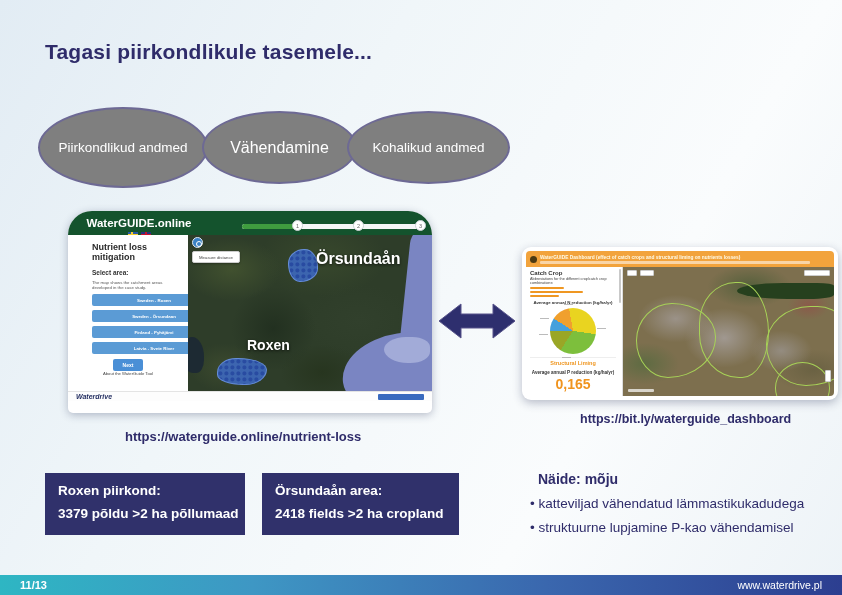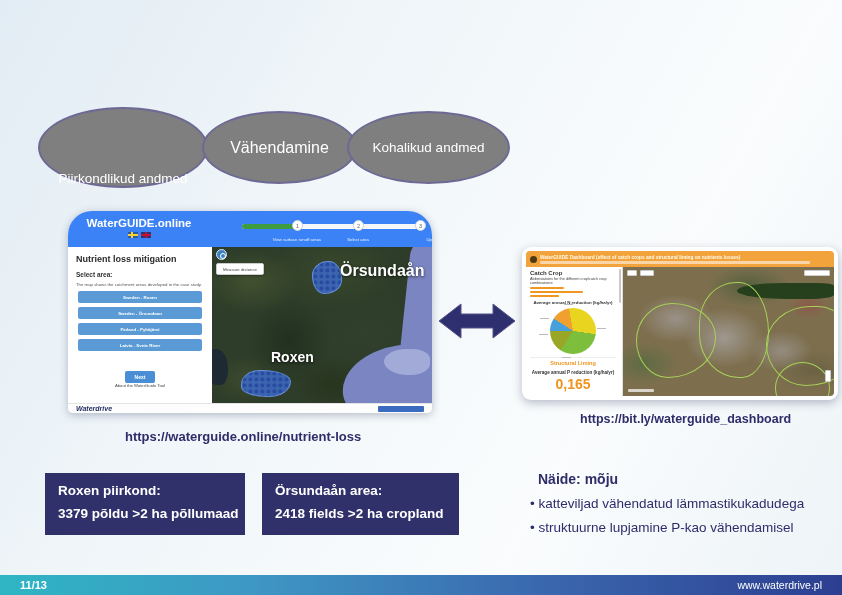--- a/index.html
+++ b/index.html
@@ -8,51 +8,51 @@
   .slide { position:relative; width:842px; height:595px; overflow:hidden;
     background:linear-gradient(120deg,#e2ecf4 0%, #f0f6f9 35%, #fafcfd 70%, #edf3f7 100%); }
 
   
   .title { position:absolute; left:45px; top:40px; font-size:21px; font-weight:bold;
     color:#2f2c6a; letter-spacing:.2px; }
 
   
   .ell { position:absolute; background:#7f7f7f; border:2px solid #6d6994; border-radius:50%;
     color:#fff; display:flex; align-items:center; justify-content:center; text-align:center; }
-  .e1 { left:38px;  top:107px; width:170px; height:81px; font-size:13.5px;align-items:flex-end; }
+  .e1 { left:38px;  top:107px; width:170px; height:81px; font-size:13.5px; }
   .e2 { left:202px; top:111px; width:155px; height:73px; font-size:16px; }
   .e3 { left:347px; top:111px; width:163px; height:73px; font-size:13.5px; }
   .e4 { left:587px; top:110px; width:174px; height:71px; font-size:12.5px; line-height:1.2; padding:0 14px; }
 
   
   .wg { position:absolute; left:68px; top:211px; width:364px; height:202px;
     border-radius:24px 24px 5px 5px; overflow:hidden; background:#fff;
     box-shadow:0 2px 8px rgba(30,40,80,.3); }
-  .wg-header { position:relative; height:36px; background:#3b82f6; }
+  .wg-header { position:relative; height:24px; background:#14532d; }
   .wg-brand { position:absolute; left:0; top:6px; width:142px; text-align:center;
     color:#fff; font-size:11.5px; font-weight:bold; }
   .wg-flags { position:absolute; left:0; top:21px; width:142px; display:flex; gap:3px; justify-content:center; }
   .flag { width:10px; height:6px; display:inline-block; }
   .flag-se { background:#2a5aa8;
     background-image:linear-gradient(to bottom, transparent 33%, #f8d030 33%, #f8d030 63%, transparent 63%),
                      linear-gradient(to right, transparent 28%, #f8d030 28%, #f8d030 48%, transparent 48%); }
   .flag-uk { background:#28347c;
     background-image:linear-gradient(to bottom, transparent 36%, #c8102e 36%, #c8102e 64%, transparent 64%),
                      linear-gradient(to right, transparent 40%, #c8102e 40%, #c8102e 60%, transparent 60%); }
   .wg-track { position:absolute; left:174px; top:13px; width:178px; height:5px;
     background:#f4f6f7; border-radius:3px; }
   .wg-track-fill { width:55px; height:100%; background:#3f9c3f; border-radius:3px; }
   .step-dot { position:absolute; top:9px; width:11px; height:11px; border-radius:50%;
     background:#fff; border:1px solid #c9cfd3; color:#666; font-size:5.5px;
     text-align:center; line-height:10px; }
   .step-label { position:absolute; top:26px; width:90px; text-align:center;
     color:#e9f3f7; font-size:4.3px; }
 
   .wg-body { display:flex; height:156px; }
-  .wg-panel { width:144px; background:#fff; position:relative; padding:7px 8px 0 8px; }
+  .wg-panel { width:120px; background:#fff; position:relative; padding:7px 8px 0 24px; }
   .wg-h1 { font-size:9px; font-weight:bold; color:#2b2b2b; }
   .wg-h2 { font-size:6.5px; font-weight:bold; color:#333; margin-top:7px; }
   .wg-desc { font-size:4.3px; color:#555; margin-top:4px; }
   .wg-btn { width:124px; margin:4px auto 0 auto; background:#5b9bd5; color:#fff;
     font-size:4.4px; font-weight:bold; text-align:center; padding:3.5px 0; border-radius:2px; }
   .wg-next { position:absolute; left:50%; transform:translateX(-50%); top:124px; width:30px;
     background:#4a8fd6; color:#fff; font-size:5px; font-weight:bold; text-align:center;
     padding:3px 0; border-radius:2px; }
   .wg-about { position:absolute; left:0; right:0; top:136px; text-align:center;
     font-size:4.2px; color:#444; }
@@ -166,20 +166,21 @@
     background:linear-gradient(90deg,#2eb6c3 0%, #3e97c4 30%, #3a67ae 65%, #2c3e90 100%);
     color:#fff; display:flex; align-items:center; justify-content:space-between; padding:0 20px; }
   .pageno { font-size:11px; font-weight:bold; }
   .weblink { font-size:10.5px; }
 </style>
 </head>
 <body>
 
 <div class="slide">
 
+  <div class="title">Tagasi piirkondlikule tasemele...</div>
 
   <div class="ell e1">
     <span>Piirkondlikud andmed</span>
   </div>
   <div class="ell e2">
     <span>Vähendamine</span>
   </div>
   <div class="ell e3">
     <span>Kohalikud andmed</span>
   </div>

